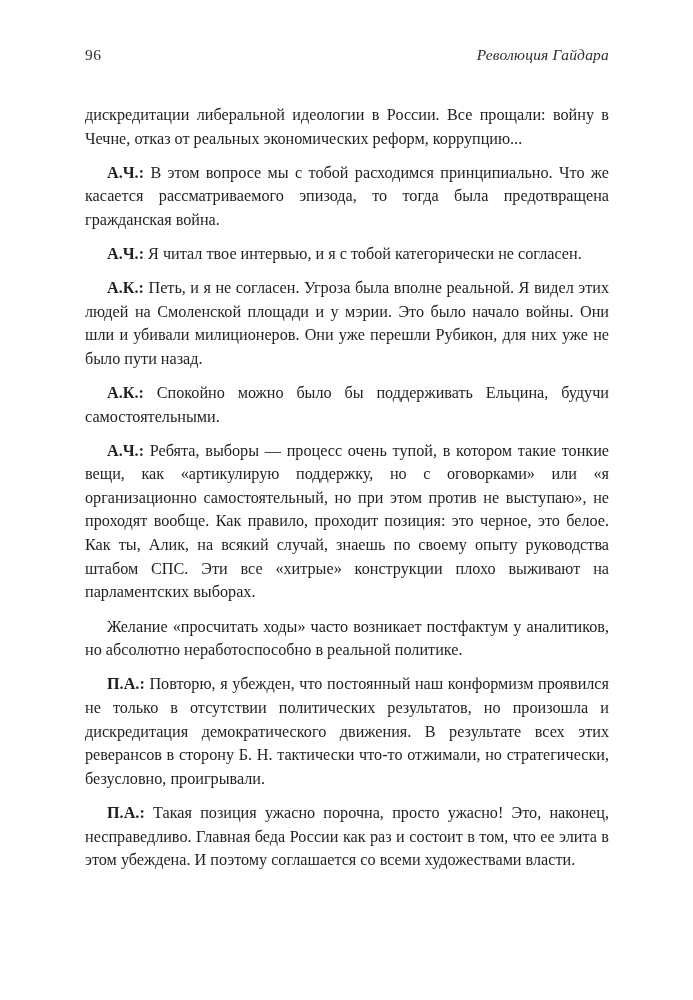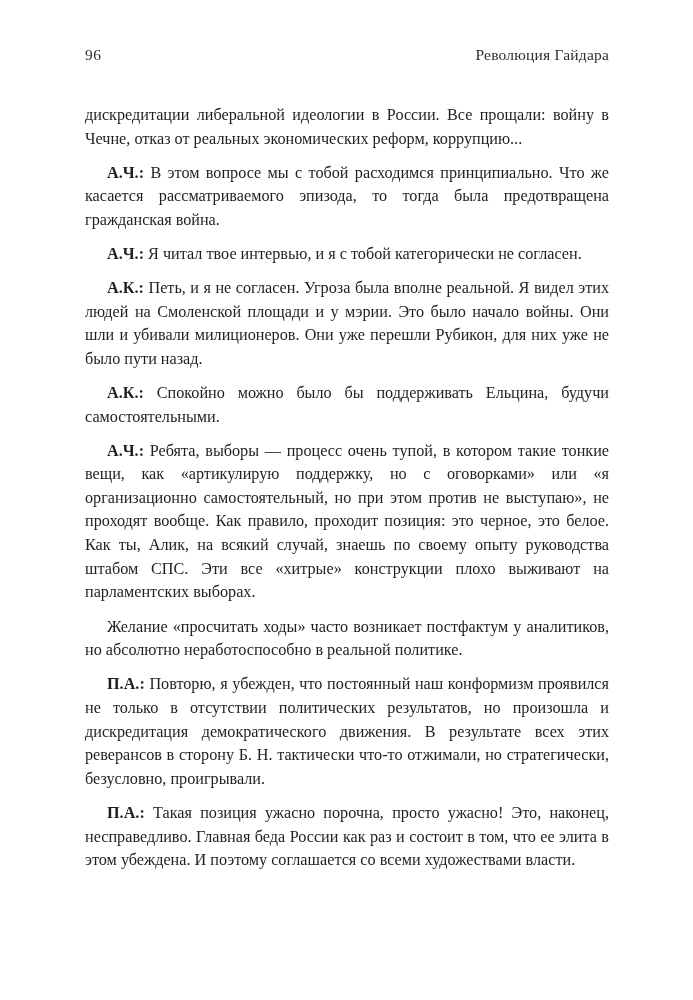--- a/index.html
+++ b/index.html
@@ -25,20 +25,21 @@
     align-items: baseline;
     font-size: 15.5px;
     color: #2e2e2e;
     margin-bottom: 40px;
   }
   .running-head .page-number {
     letter-spacing: 0.5px;
   }
   .running-head .book-title {
     letter-spacing: 0.2px;
+    font-style: italic;
   }
   .body-text {
     font-size: 16.2px;
     line-height: 23.6px;
     text-align: justify;
   }
   .para {
     margin: 10.5px 0 0 0;
     text-indent: 22px;
   }

